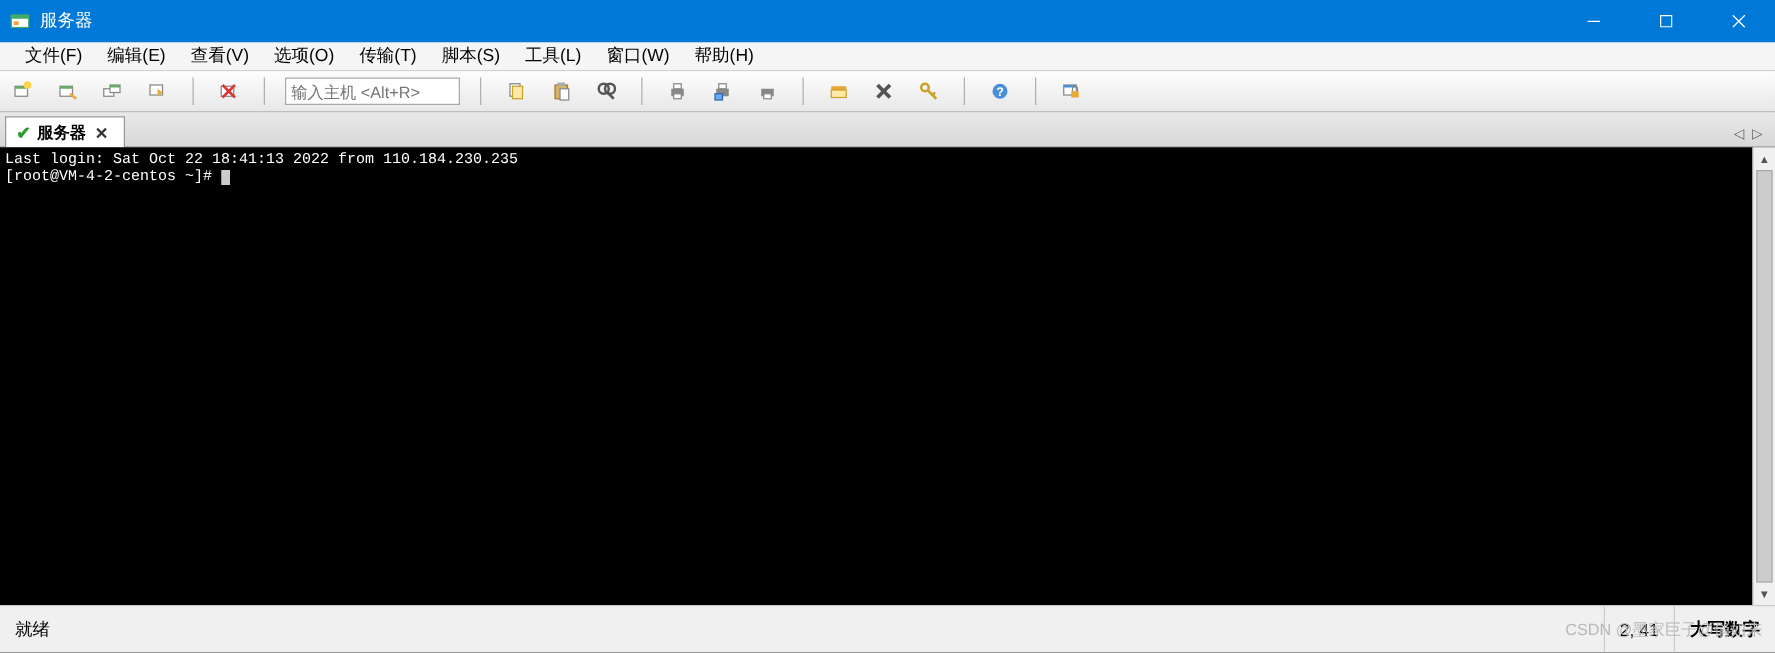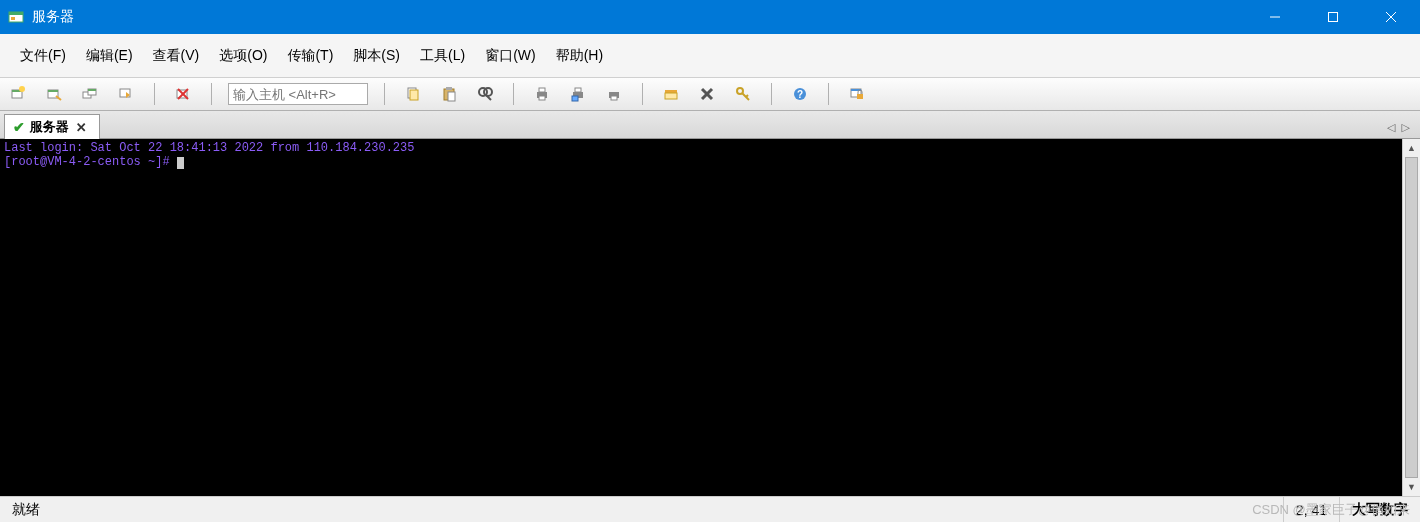--- a/index.html
+++ b/index.html
@@ -4,44 +4,44 @@
 <style>
 * { margin: 0; padding: 0; box-sizing: border-box; }
 body { font-family: "Microsoft YaHei", "Segoe UI", sans-serif; font-size: 13px; background: #f0f0f0; width: 1420px; height: 522px; overflow: hidden; display: flex; flex-direction: column; }
 
 .titlebar { background: #0078d7; color: #fff; height: 34px; display: flex; align-items: center; padding-left: 8px; }
 .titlebar .app-icon { width: 16px; height: 16px; margin-right: 8px; display: flex; align-items: center; justify-content: center; }
 .titlebar .title { flex: 1; font-size: 14px; }
 .titlebar .win-controls { display: flex; height: 100%; }
 .titlebar .win-btn { width: 58px; display: flex; align-items: center; justify-content: center; cursor: pointer; }
 
-.menubar { background: #f5f5f5; height: 44px; display: flex; align-items: center; padding: 0 10px; border-bottom: 1px solid #d0d0d0; font-size: 14px; }
+.menubar { background: #f5f5f5; height: 23px; display: flex; align-items: center; padding: 0 10px; border-bottom: 1px solid #d0d0d0; font-size: 14px; }
 .menubar .menu-item { padding: 4px 10px; cursor: pointer; }
 
 .toolbar { background: linear-gradient(#fdfdfd, #e8e8e8); height: 33px; display: flex; align-items: center; padding: 0 6px; border-bottom: 1px solid #b0b0b0; gap: 12px; }
 .toolbar .tb-btn { width: 24px; height: 24px; display: flex; align-items: center; justify-content: center; cursor: pointer; border: 1px solid transparent; border-radius: 2px; }
 .toolbar .sep { width: 1px; height: 22px; background: #b0b0b0; margin: 0 4px; }
 .toolbar .host-input { width: 140px; height: 22px; border: 1px solid #aaa; padding: 0 4px; font-size: 13px; background: #fff; }
 
 .tabbar { background: linear-gradient(#e8e8e8, #d8d8d8); height: 28px; display: flex; align-items: flex-end; padding: 0 4px; border-bottom: 1px solid #999; position: relative; }
 .tabbar .tab { background: #fff; border: 1px solid #999; border-bottom: none; padding: 3px 10px 3px 8px; display: flex; align-items: center; gap: 5px; font-size: 13px; font-weight: bold; position: relative; top: 1px; }
 .tabbar .tab .check { color: #2c9c2c; font-size: 14px; }
 .tabbar .tab .close-x { cursor: pointer; font-size: 13px; color: #333; padding: 0 2px; }
 .tabbar .nav-arrows { margin-left: auto; display: flex; gap: 6px; padding-right: 6px; padding-bottom: 4px; }
 .tabbar .nav-arrows span { cursor: pointer; color: #666; font-size: 11px; }
 
 .terminal-wrap { flex: 1; position: relative; background: #000; display: flex; }
-.terminal { flex: 1; background: #000; color: #8b5cf6; font-family: "Consolas", "Courier New", monospace; font-size: 12px; line-height: 14px; padding: 2px 4px; white-space: pre; }
+.terminal { flex: 1; background: #000; color: #ffffff; font-family: "Consolas", "Courier New", monospace; font-size: 12px; line-height: 14px; padding: 2px 4px; white-space: pre; }
 .terminal .cursor { display: inline-block; width: 7px; height: 12px; background: #ccc; vertical-align: text-bottom; }
 .scrollbar { width: 18px; background: #f0f0f0; border-left: 1px solid #ccc; display: flex; flex-direction: column; }
 .scrollbar .arrow { height: 18px; display: flex; align-items: center; justify-content: center; font-size: 9px; color: #555; cursor: pointer; background: #f0f0f0; }
 .scrollbar .track { flex: 1; background: #f0f0f0; position: relative; }
 .scrollbar .thumb { position: absolute; top: 0; left: 2px; right: 2px; height: 100%; background: #cdcdcd; border: 1px solid #aaa; }
 
-.statusbar { background: #f0f0f0; height: 26px; display: flex; align-items: center; font-size: 14px; border-top: 1px solid #ccc; position: relative; }
+.statusbar { background: #f0f0f0; height: 38px; display: flex; align-items: center; font-size: 14px; border-top: 1px solid #ccc; position: relative; }
 .statusbar .sb-cell { padding: 0 12px; border-right: 1px solid #ccc; height: 100%; display: flex; align-items: center; }
 .statusbar .sb-cell.first { flex: 1; border-right: 1px solid #ccc; }
 .statusbar .watermark { position: absolute; right: 10px; color: #b8b8b8; font-size: 13px; pointer-events: none; }
 
 svg { display: block; }
 </style>
 </head>
 <body>
 
 <div class="titlebar">

